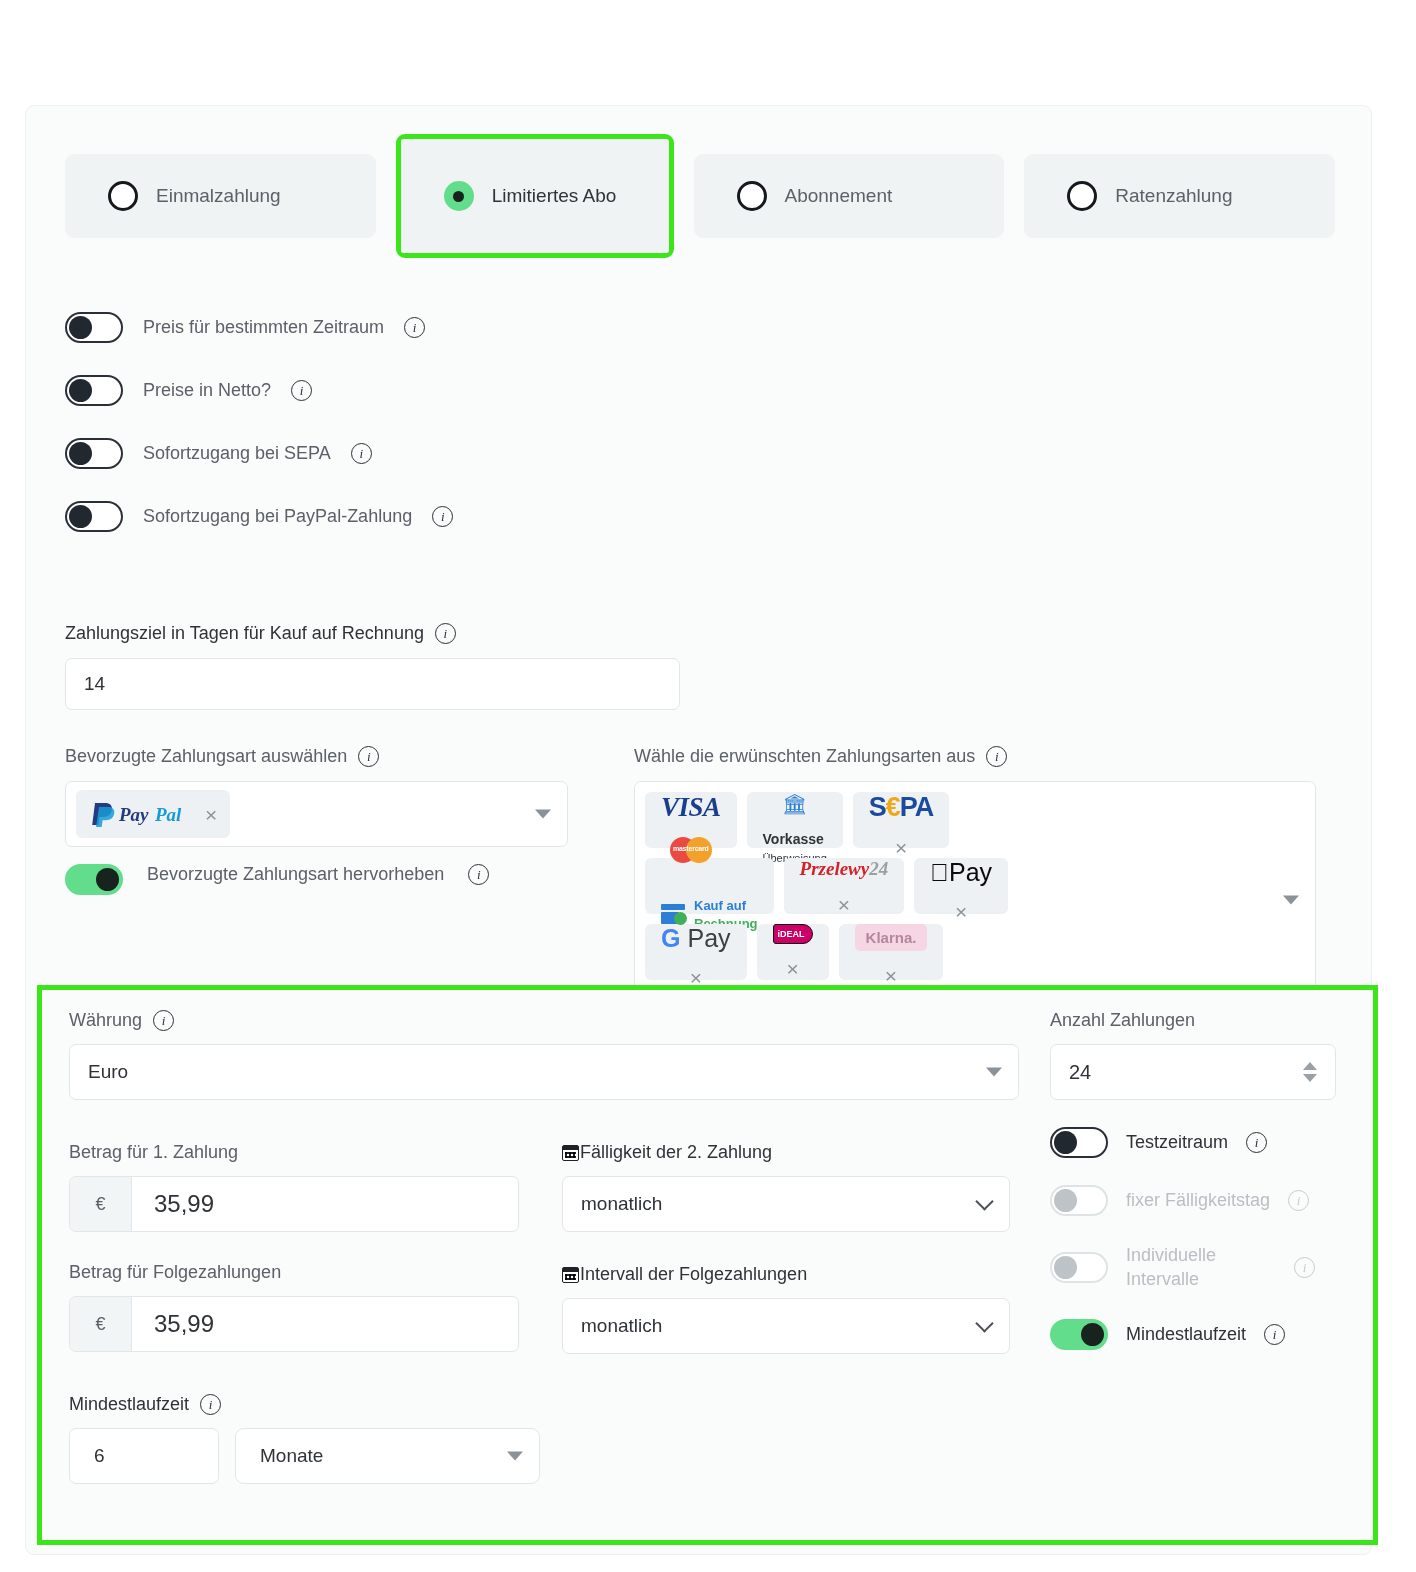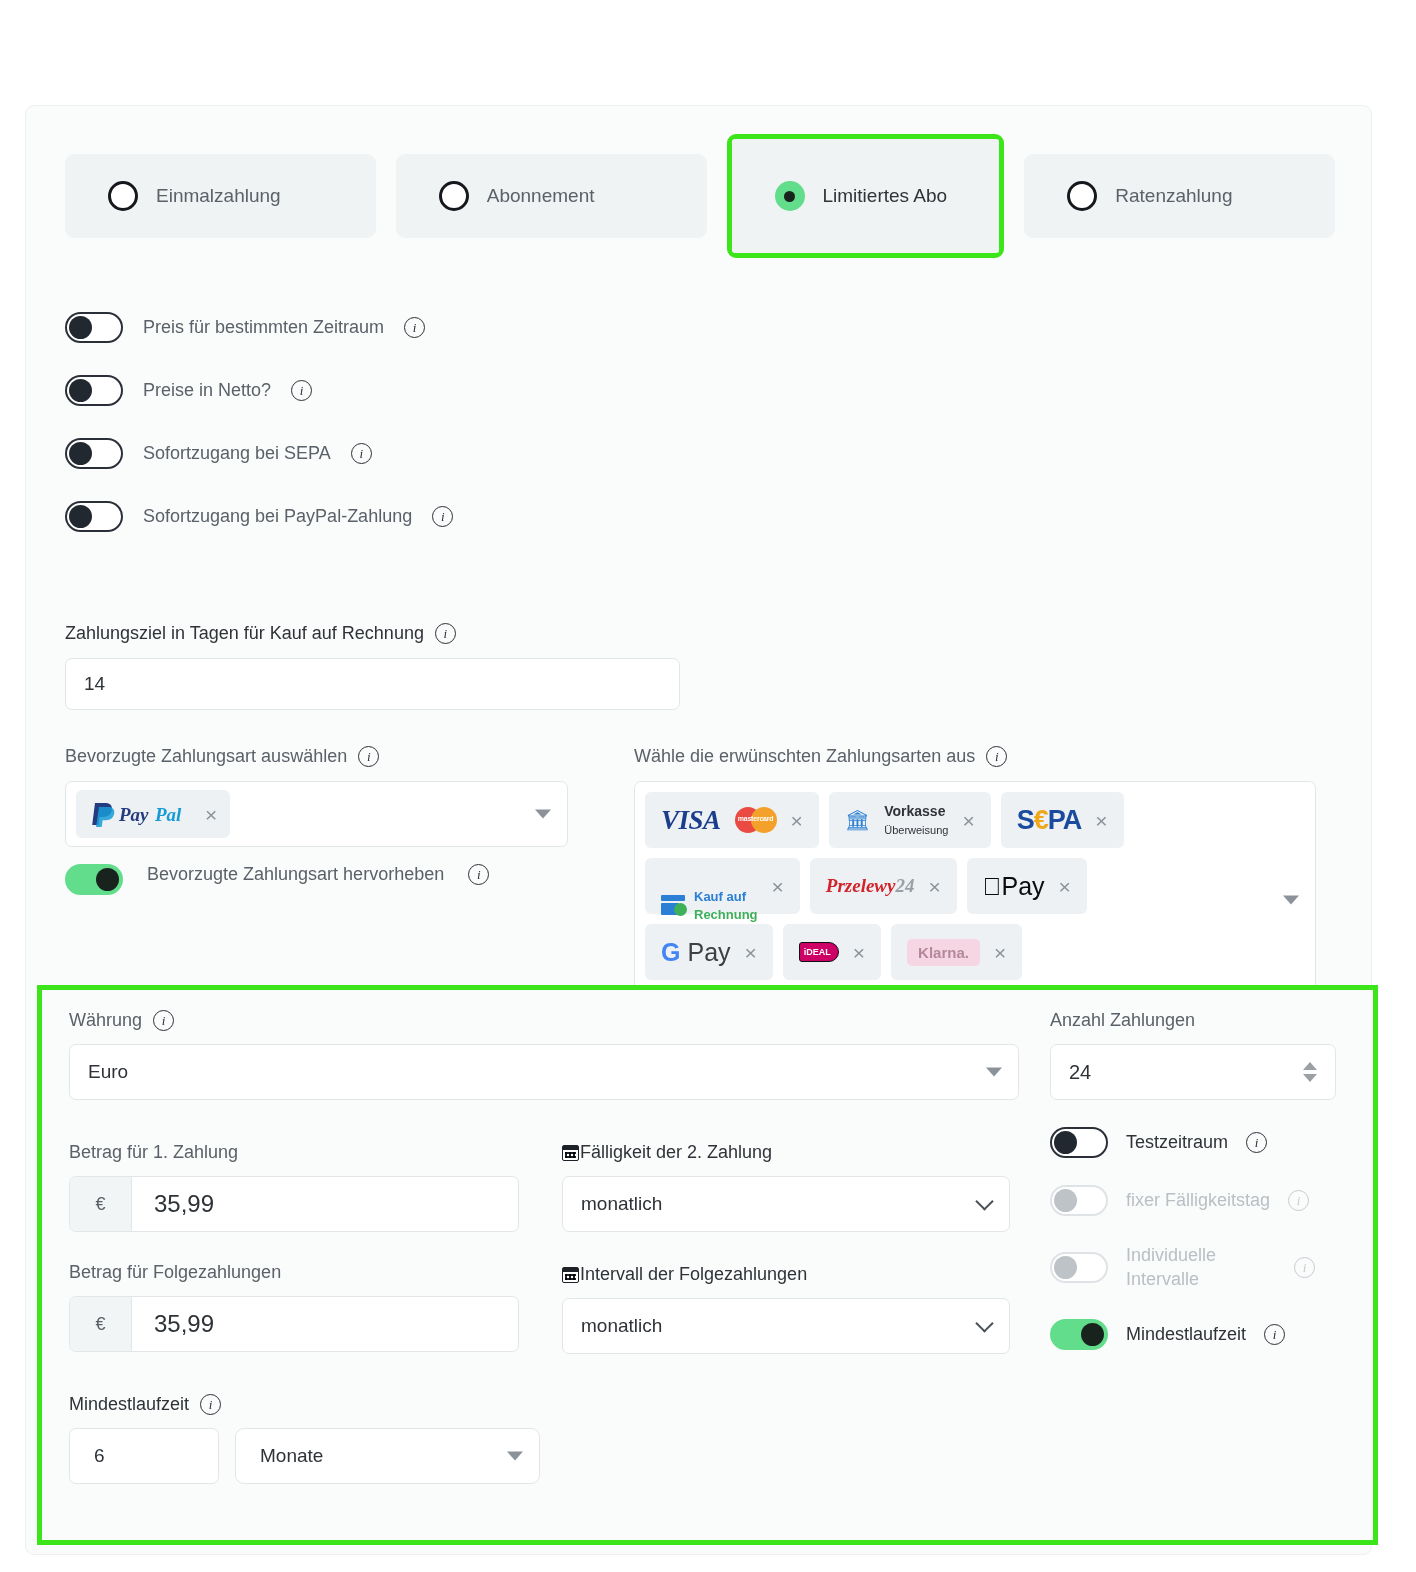--- a/index.html
+++ b/index.html
@@ -124,21 +124,21 @@
   .methods { position: absolute; left: 608px; top: 640px; width: 690px; }
   .methods-box {
     margin-top: 14px; width: 682px; height: 234px;
     border: 1px solid #e3e6e9; border-radius: 7px; background: #ffffff;
     padding: 10px 10px; position: relative; overflow: hidden;
   }
   .m-rows { display: flex; flex-direction: column; gap: 10px; }
   .m-row { display: flex; gap: 10px; }
   .m-chip {
     background: #edf1f3; border-radius: 6px; height: 56px;
-    display: flex; align-items: center; gap: 14px; padding: 0 16px;
+    display: flex; align-items: center; gap: 14px; padding: 0 16px; flex-direction: column;
   }
   .m-chip .x { color: #8b9299; font-size: 21px; line-height: 1; }
 
   
   .logo-visa { font-family: "Liberation Serif", serif; font-style: italic; font-weight: bold;
                font-size: 27px; color: #1a3e8c; letter-spacing: -.5px; }
   .mc { position: relative; width: 42px; height: 26px; }
   .mc i { position: absolute; top: 0; width: 26px; height: 26px; border-radius: 50%; }
   .mc i.r { left: 0; background: #eb4a42; }
   .mc i.y { left: 16px; background: #f3a12a; }
@@ -258,32 +258,32 @@
 
   <div class="card">
 
     <div class="type-row">
 
       <div class="type-tab">
         <span class="radio"></span>
         <span class="type-label">Einmalzahlung</span>
       </div>
 
-      <div class="type-tab">
-        <span class="radio"></span>
-        <span class="type-label">Abonnement</span>
-      </div>
-
       <div class="type-tab selected-wrap">
         <div class="inner">
           <span class="radio on">
               <i class="dot"></i>
             </span>
           <span class="type-label">Limitiertes Abo</span>
         </div>
+      </div>
+
+      <div class="type-tab">
+        <span class="radio"></span>
+        <span class="type-label">Abonnement</span>
       </div>
 
       <div class="type-tab">
         <span class="radio"></span>
         <span class="type-label">Ratenzahlung</span>
       </div>
     </div>
 
     <div class="toggle-list">
 

